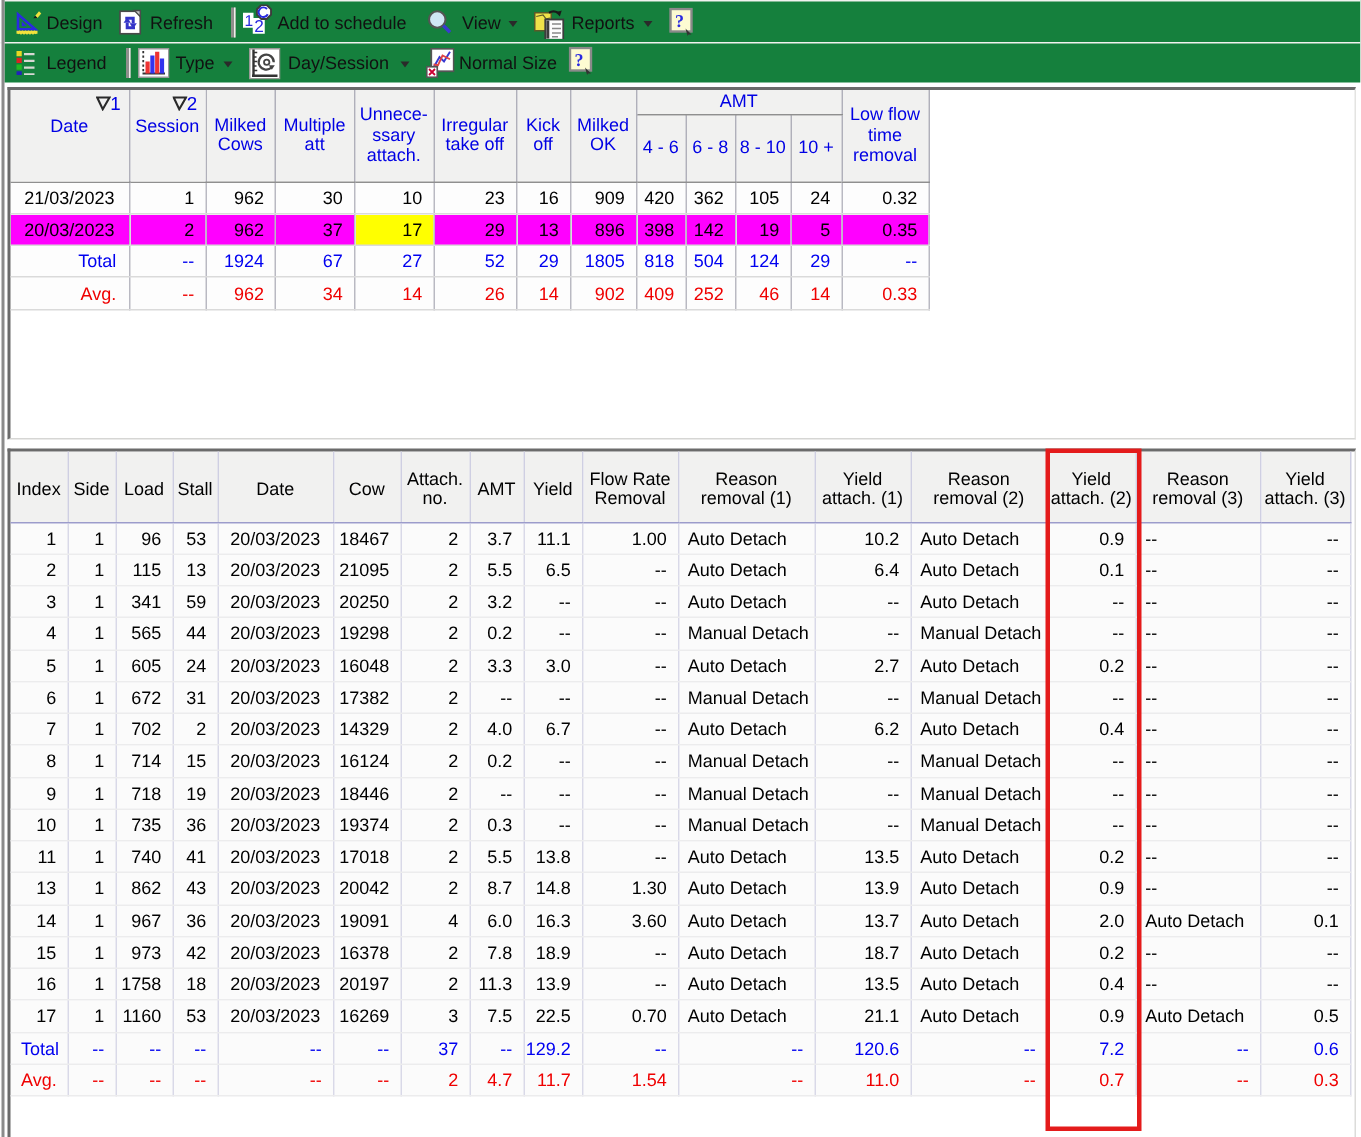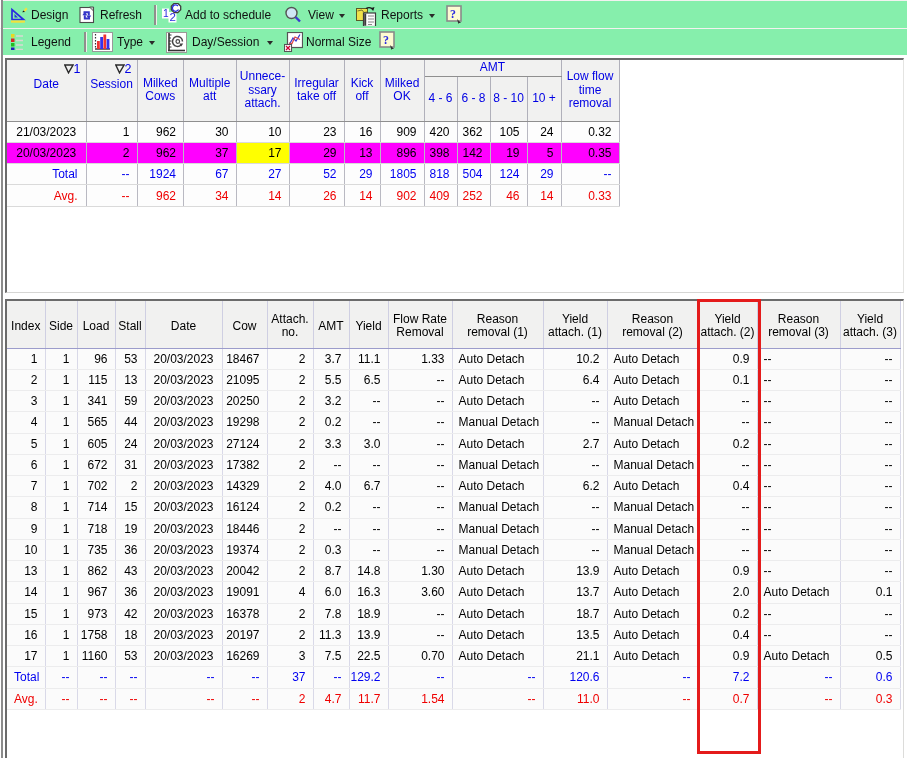--- a/index.html
+++ b/index.html
@@ -1,20 +1,20 @@
 <!DOCTYPE html>
 <html><head><meta charset="utf-8">
 <style>
 html,body{margin:0;padding:0;}
 body{width:907px;height:758px;position:relative;background:#ffffff;
   font-family:"Liberation Sans", sans-serif;overflow:hidden;}
 
 #ledge{position:absolute;left:1px;top:0;width:1.5px;height:758px;background:#8b8b8b;}
 
-#tbar{position:absolute;left:2.5px;top:0;width:904.5px;height:53.5px;background:#86efac;border-top:1px solid #f2f2f0;}
+#tbar{position:absolute;left:2.5px;top:0;width:904.5px;height:53.5px;background:#15803d;border-top:1px solid #f2f2f0;}
 .trow{position:absolute;left:-2.5px;right:0;}
 #trow1{top:1px;height:25.5px;}
 #trow2{top:26.5px;height:26px;border-top:1.5px solid #f2f2f0;}
 #tbar .lbl{position:absolute;font-size:12px;color:#111;top:50%;transform:translateY(-50%);white-space:nowrap;}
 .tsep{position:absolute;top:3px;bottom:3px;width:1.5px;background:#8f8f8c;border-right:1px solid #f0efeb;}
 .icon{position:absolute;}
 .darr{position:absolute;top:50%;margin-top:-1px;width:0;height:0;border-left:3.5px solid transparent;border-right:3.5px solid transparent;border-top:4px solid #2a2a2a;}
 
 .pane{position:absolute;background:#fff;border-top:2px solid #6b6b6b;border-left:2px solid #6b6b6b;}
 #pane1{left:5px;top:58px;width:896px;height:232px;border-right:1.5px solid #e4e4e2;border-bottom:1.5px solid #d6d6d4;}
@@ -315,21 +315,21 @@
 <tr>
           <td class="num">1</td>
           <td class="num">1</td>
           <td class="num">96</td>
           <td class="num">53</td>
           <td class="ctr">20/03/2023</td>
           <td class="num">18467</td>
           <td class="num">2</td>
           <td class="num">3.7</td>
           <td class="num">11.1</td>
-          <td class="num">1.33</td>
+          <td class="num">1.00</td>
           <td class="txt">Auto Detach</td>
           <td class="num">10.2</td>
           <td class="txt">Auto Detach</td>
           <td class="num">0.9</td>
           <td class="txt">--</td>
           <td class="num">--</td>
         </tr>
 <tr>
           <td class="num">2</td>
           <td class="num">1</td>
@@ -383,21 +383,21 @@
           <td class="num">--</td>
           <td class="txt">--</td>
           <td class="num">--</td>
         </tr>
 <tr>
           <td class="num">5</td>
           <td class="num">1</td>
           <td class="num">605</td>
           <td class="num">24</td>
           <td class="ctr">20/03/2023</td>
-          <td class="num">27124</td>
+          <td class="num">16048</td>
           <td class="num">2</td>
           <td class="num">3.3</td>
           <td class="num">3.0</td>
           <td class="num">--</td>
           <td class="txt">Auto Detach</td>
           <td class="num">2.7</td>
           <td class="txt">Auto Detach</td>
           <td class="num">0.2</td>
           <td class="txt">--</td>
           <td class="num">--</td>
@@ -482,20 +482,38 @@
           <td class="ctr">20/03/2023</td>
           <td class="num">19374</td>
           <td class="num">2</td>
           <td class="num">0.3</td>
           <td class="num">--</td>
           <td class="num">--</td>
           <td class="txt">Manual Detach</td>
           <td class="num">--</td>
           <td class="txt">Manual Detach</td>
           <td class="num">--</td>
+          <td class="txt">--</td>
+          <td class="num">--</td>
+        </tr>
+<tr>
+          <td class="num">11</td>
+          <td class="num">1</td>
+          <td class="num">740</td>
+          <td class="num">41</td>
+          <td class="ctr">20/03/2023</td>
+          <td class="num">17018</td>
+          <td class="num">2</td>
+          <td class="num">5.5</td>
+          <td class="num">13.8</td>
+          <td class="num">--</td>
+          <td class="txt">Auto Detach</td>
+          <td class="num">13.5</td>
+          <td class="txt">Auto Detach</td>
+          <td class="num">0.2</td>
           <td class="txt">--</td>
           <td class="num">--</td>
         </tr>
 <tr>
           <td class="num">13</td>
           <td class="num">1</td>
           <td class="num">862</td>
           <td class="num">43</td>
           <td class="ctr">20/03/2023</td>
           <td class="num">20042</td>

